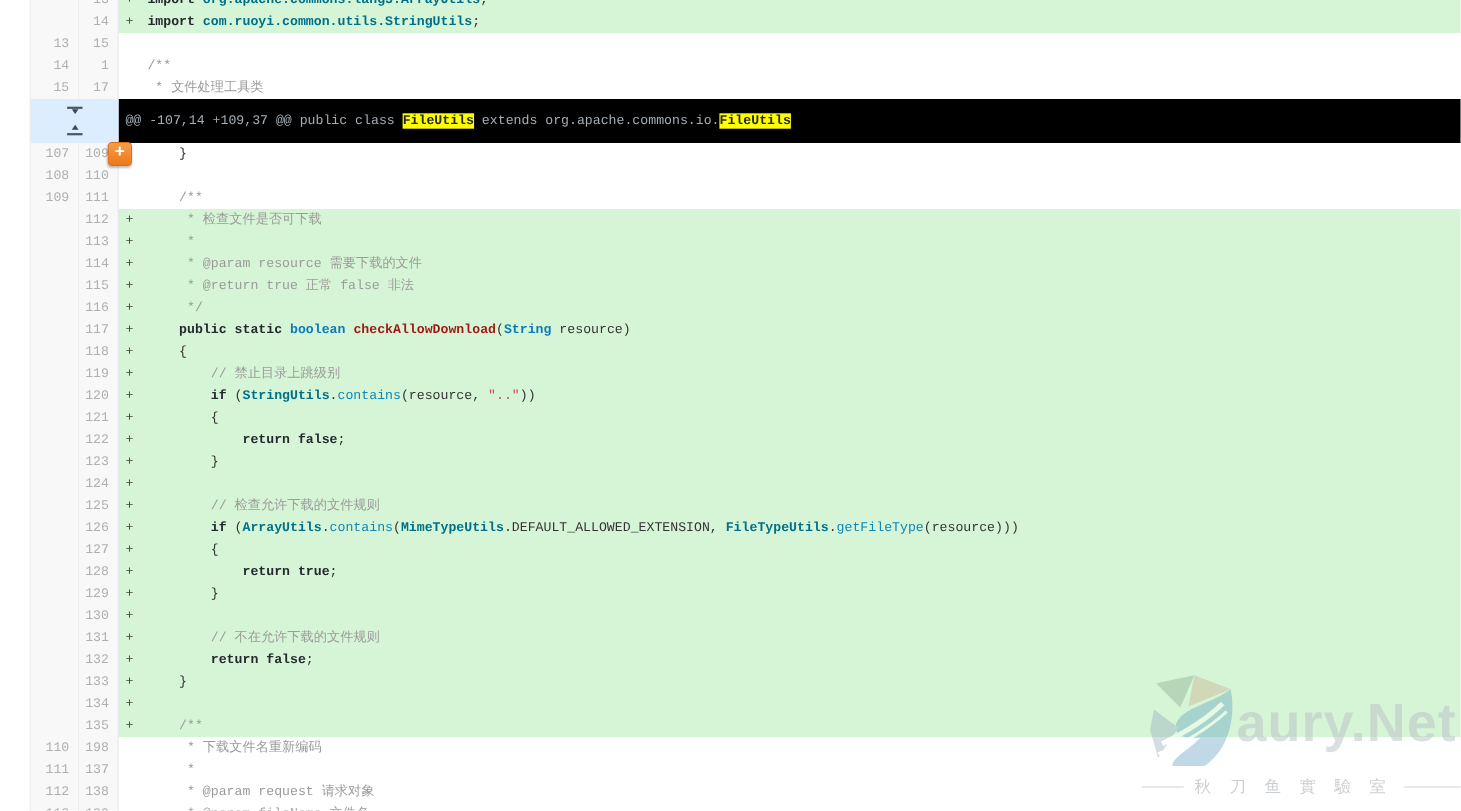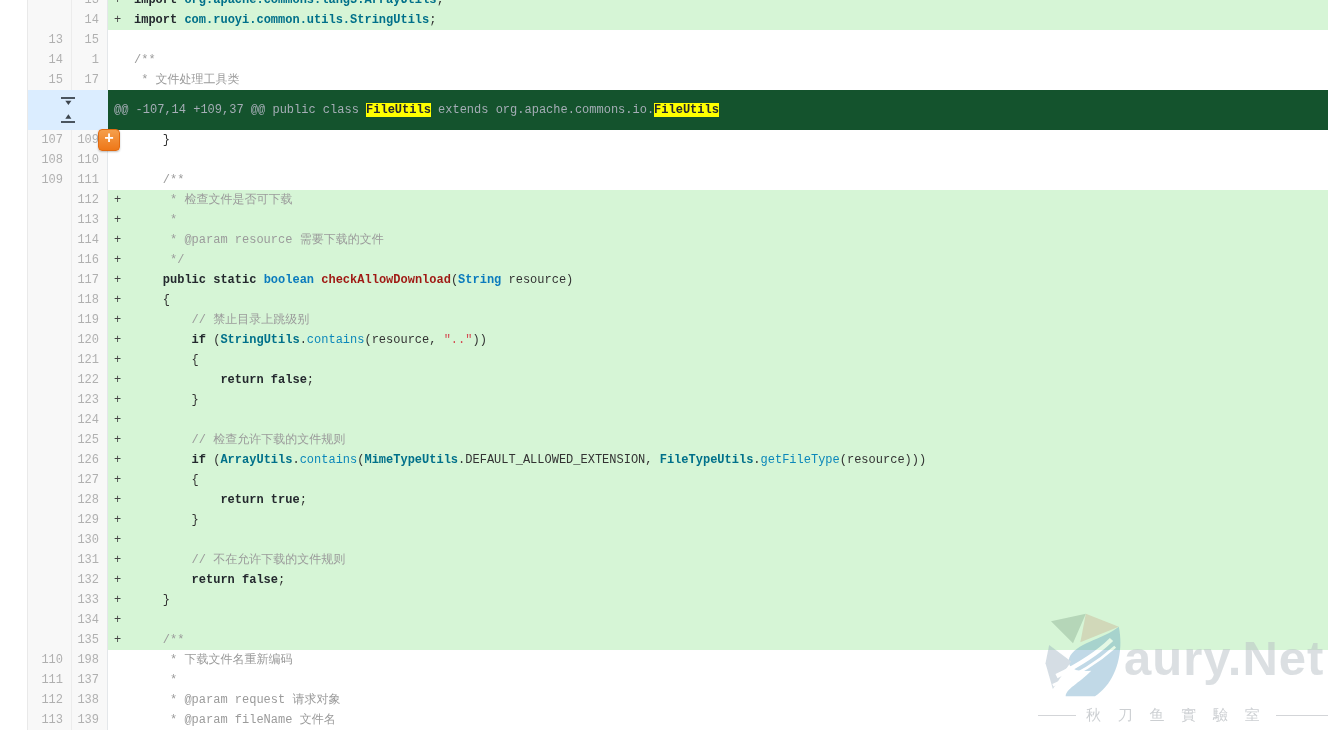--- a/index.html
+++ b/index.html
@@ -19,21 +19,21 @@
   .num.old{width:44px;border-right:1px solid #ececec;}
   .num.new{width:36px;border-right:1px solid #e4e7ea;}
   .code{flex:1;white-space:pre;color:#333;padding-left:6px;box-sizing:border-box;overflow:hidden;}
   .row.add .code{background:#d6f5d6;}
   .row.ctx .code{background:#fff;}
   .sign{display:inline-block;width:20px;color:#444;}
   
   .row.hunk{height:40px;line-height:40px;}
   .hunk-gutter{flex:none;width:80px;background:#dbedff;display:flex;flex-direction:column;
                align-items:center;justify-content:center;gap:3px;}
-  .row.hunk .code{background:#14532d;color:#a5adb6;}
+  .row.hunk .code{background:#000000;color:#a5adb6;}
   .expand-btn{width:18px;height:13px;display:flex;flex-direction:column;align-items:center;
               justify-content:center;cursor:pointer;color:#3d454d;font-size:8px;line-height:1;}
   .expand-btn .bar{width:14px;height:0;border-top:2px solid #4a5560;}
   .expand-btn .tri{font-size:8px;transform:scaleX(1.3);}
   
   .kw{color:#24292e;font-weight:bold;}
   .cls{color:#00708a;font-weight:bold;}
   .ty{color:#0a7bbd;font-weight:bold;}
   .fn{color:#0b87ba;margin-top:16px;}
   .fn2{color:#9f1813;font-weight:bold;margin-top:40px;}
@@ -145,20 +145,26 @@
       </div>
       <div class="row add">
         <div class="lmargin"></div>
         <div class="num old"></div>
         <div class="num new">114</div>
         <div class="code"><span class="sign">+</span><span class="cm">     * @param resource 需要下载的文件</span></div>
       </div>
       <div class="row add">
         <div class="lmargin"></div>
         <div class="num old"></div>
+        <div class="num new">115</div>
+        <div class="code"><span class="sign">+</span><span class="cm">     * @return true 正常 false 非法</span></div>
+      </div>
+      <div class="row add">
+        <div class="lmargin"></div>
+        <div class="num old"></div>
         <div class="num new">116</div>
         <div class="code"><span class="sign">+</span><span class="cm">     */</span></div>
       </div>
       <div class="row add">
         <div class="lmargin"></div>
         <div class="num old"></div>
         <div class="num new">117</div>
         <div class="code"><span class="sign">+</span><span class="pl">    </span><span class="kw">public static </span><span class="ty">boolean</span><span class="pl"> </span><span class="fn2">checkAllowDownload</span><span class="pl">(</span><span class="ty">String</span><span class="pl"> resource)</span></div>
       </div>
       <div class="row add">

